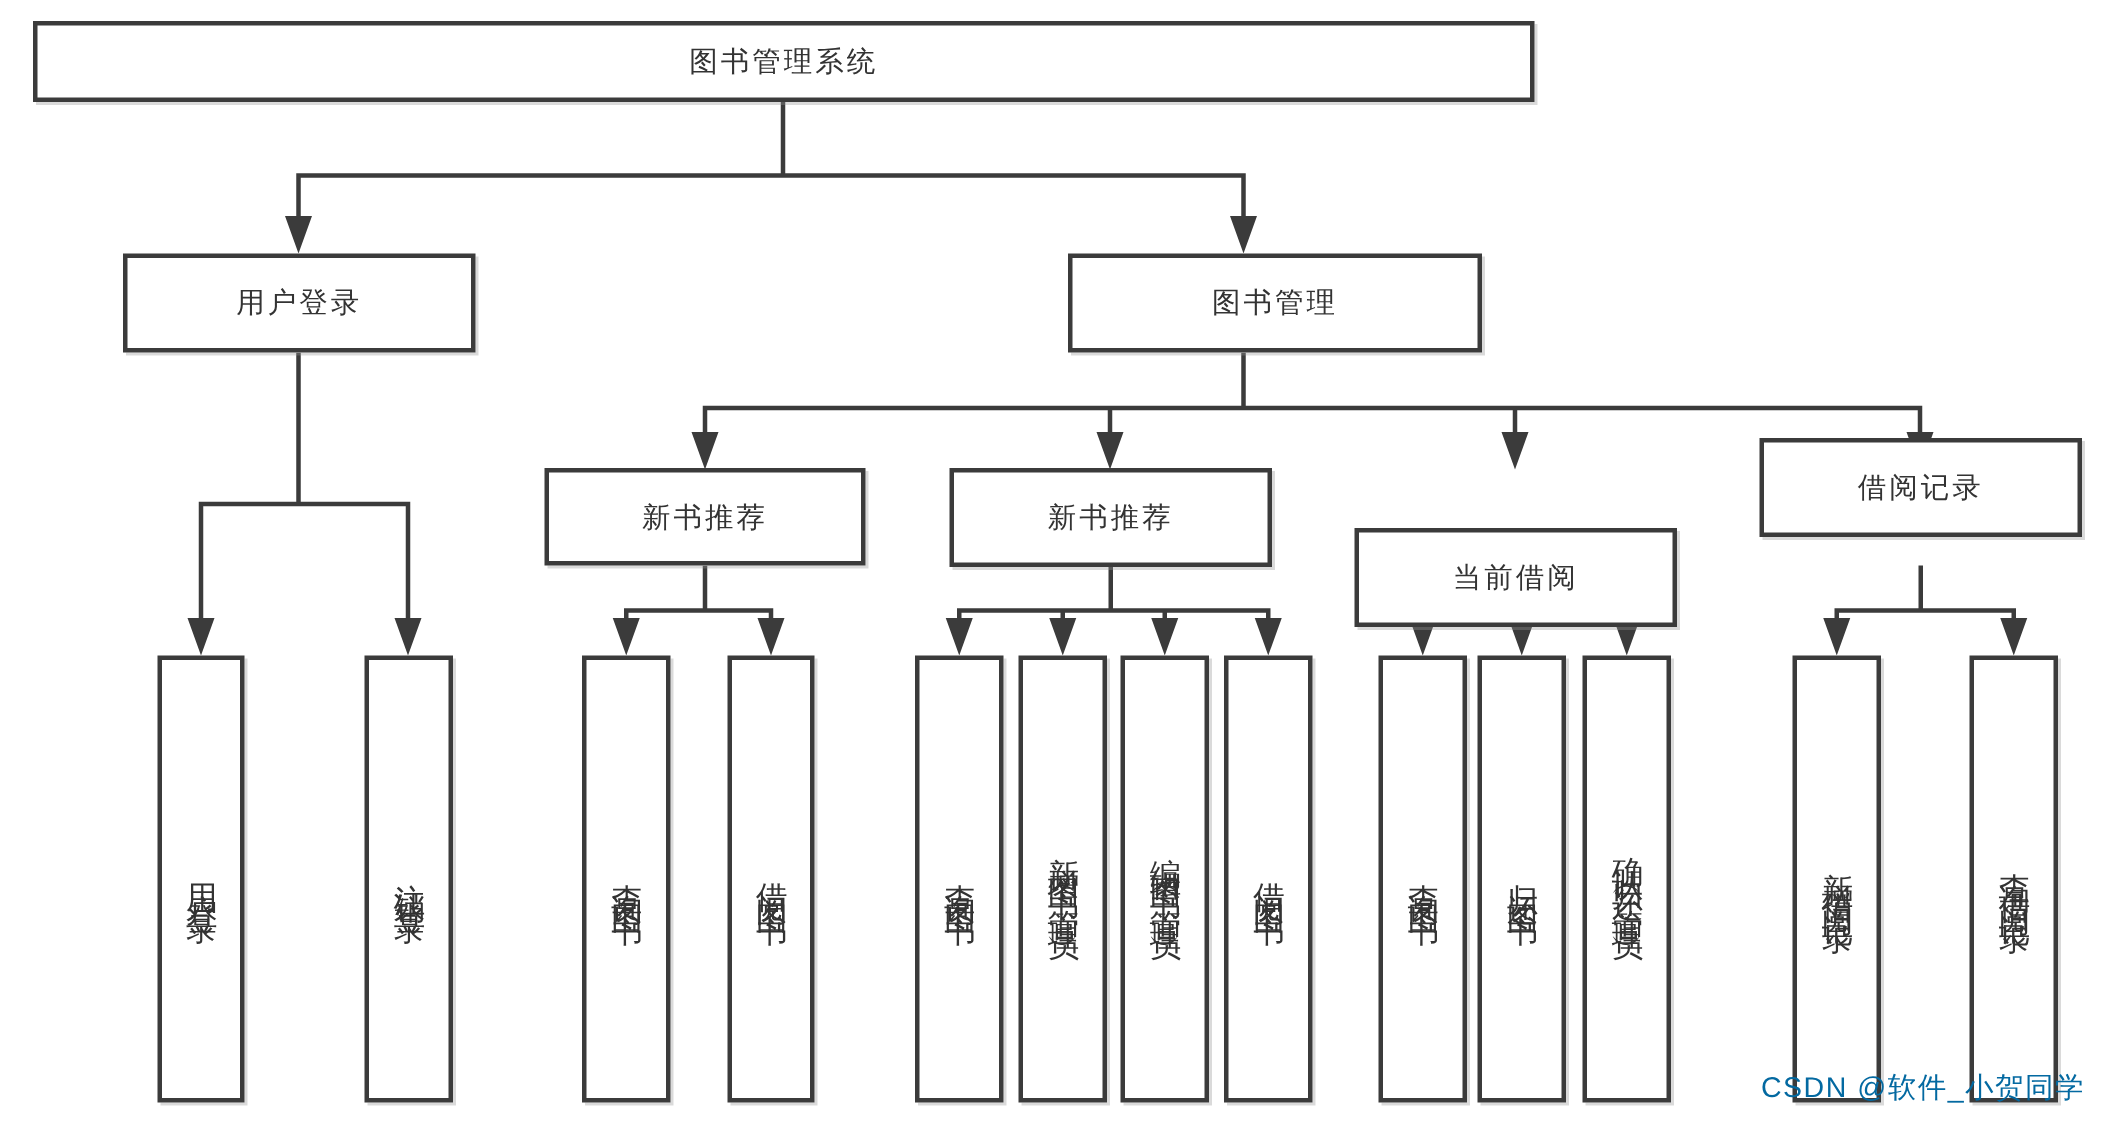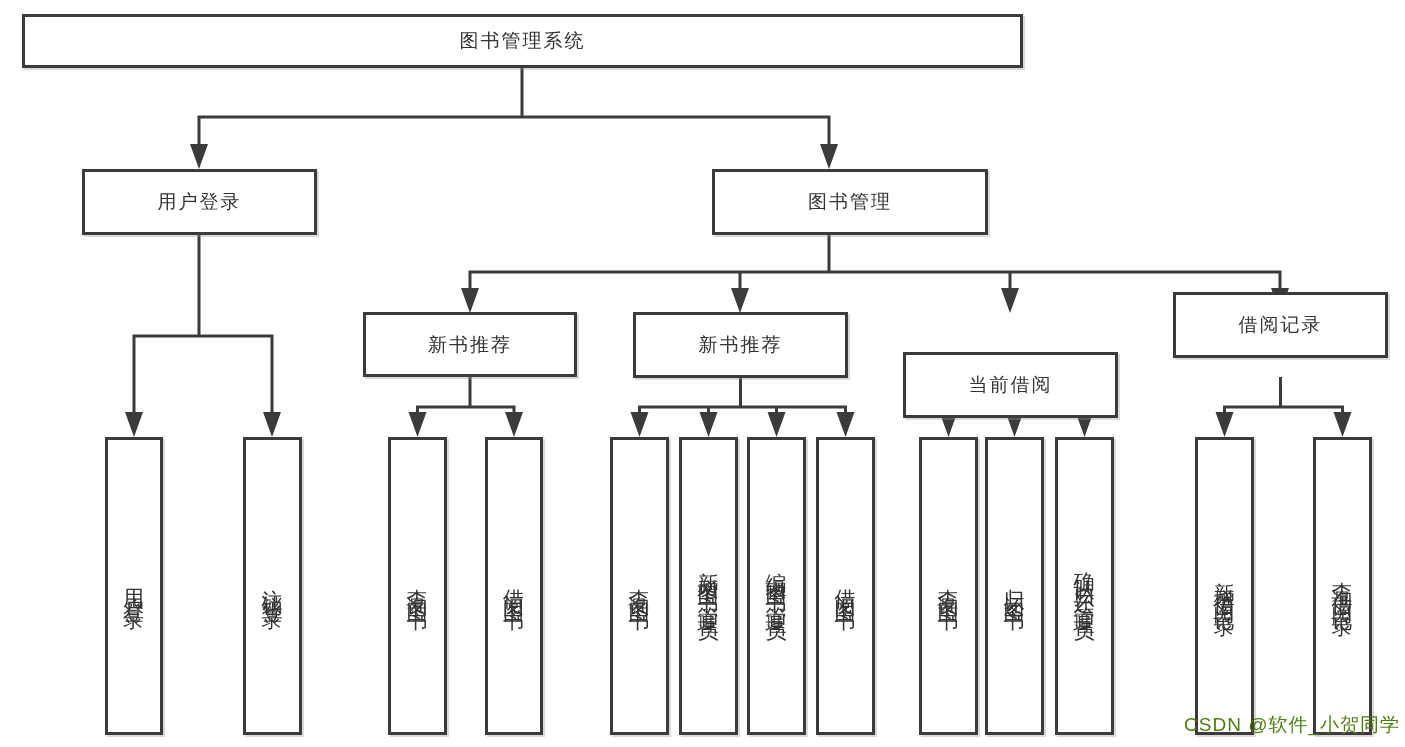--- a/index.html
+++ b/index.html
@@ -67,24 +67,24 @@
   .n-bb-add      { left: 679px; }
   .n-bb-edit     { left: 747px; }
   .n-bb-borrow   { left: 816px; }
   .n-cb-query    { left: 919px; }
   .n-cb-return   { left: 985px; }
   .n-cb-confirm  { left: 1055px; }
   .n-br-add      { left: 1195px; }
   .n-br-query    { left: 1313px; }
   #watermark {
     position: absolute;
-    right: 5px;
+    right: 15px;
     top: 712px;
     font-size: 19px;
-    color: #4d7c0f;
+    color: #0369a1;
     letter-spacing: 1px;
     white-space: nowrap;
     z-index: 5;
   }
 </style>
 </head>
 <body>
 
 <div id="stage">
 

